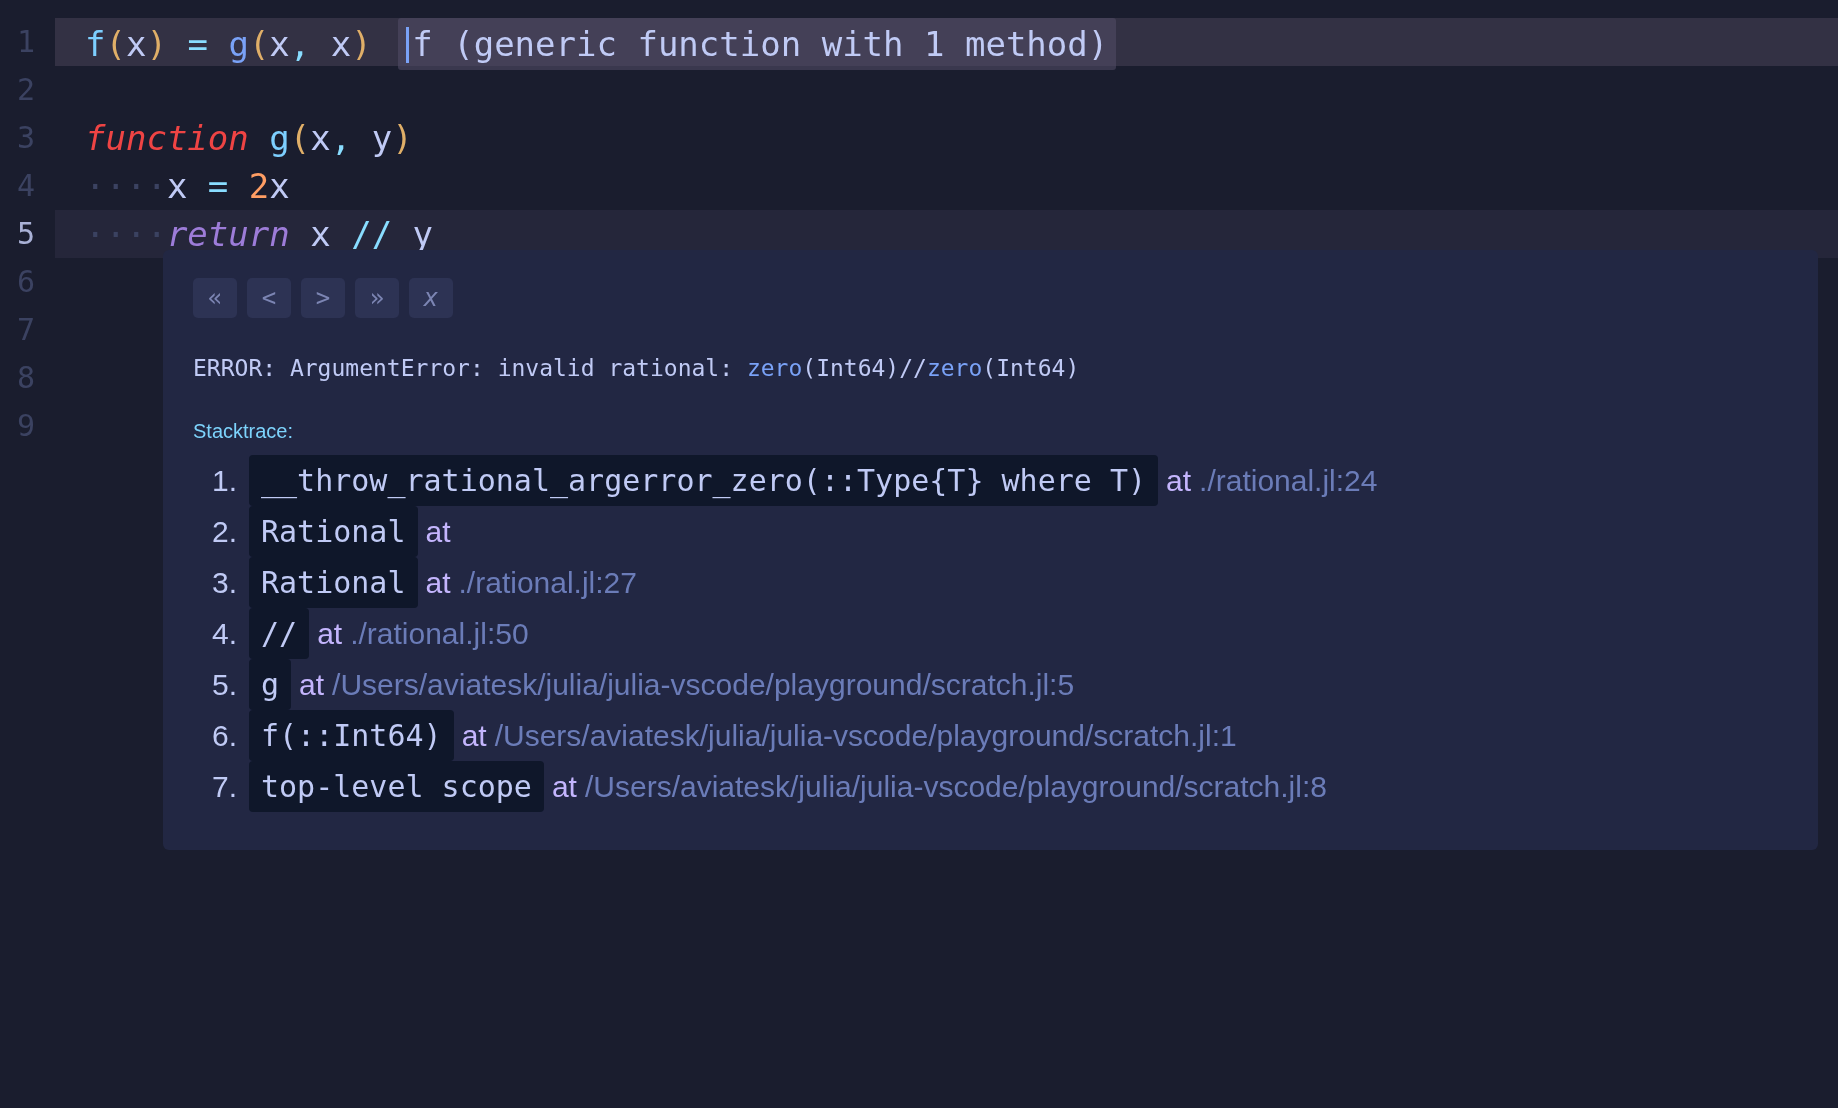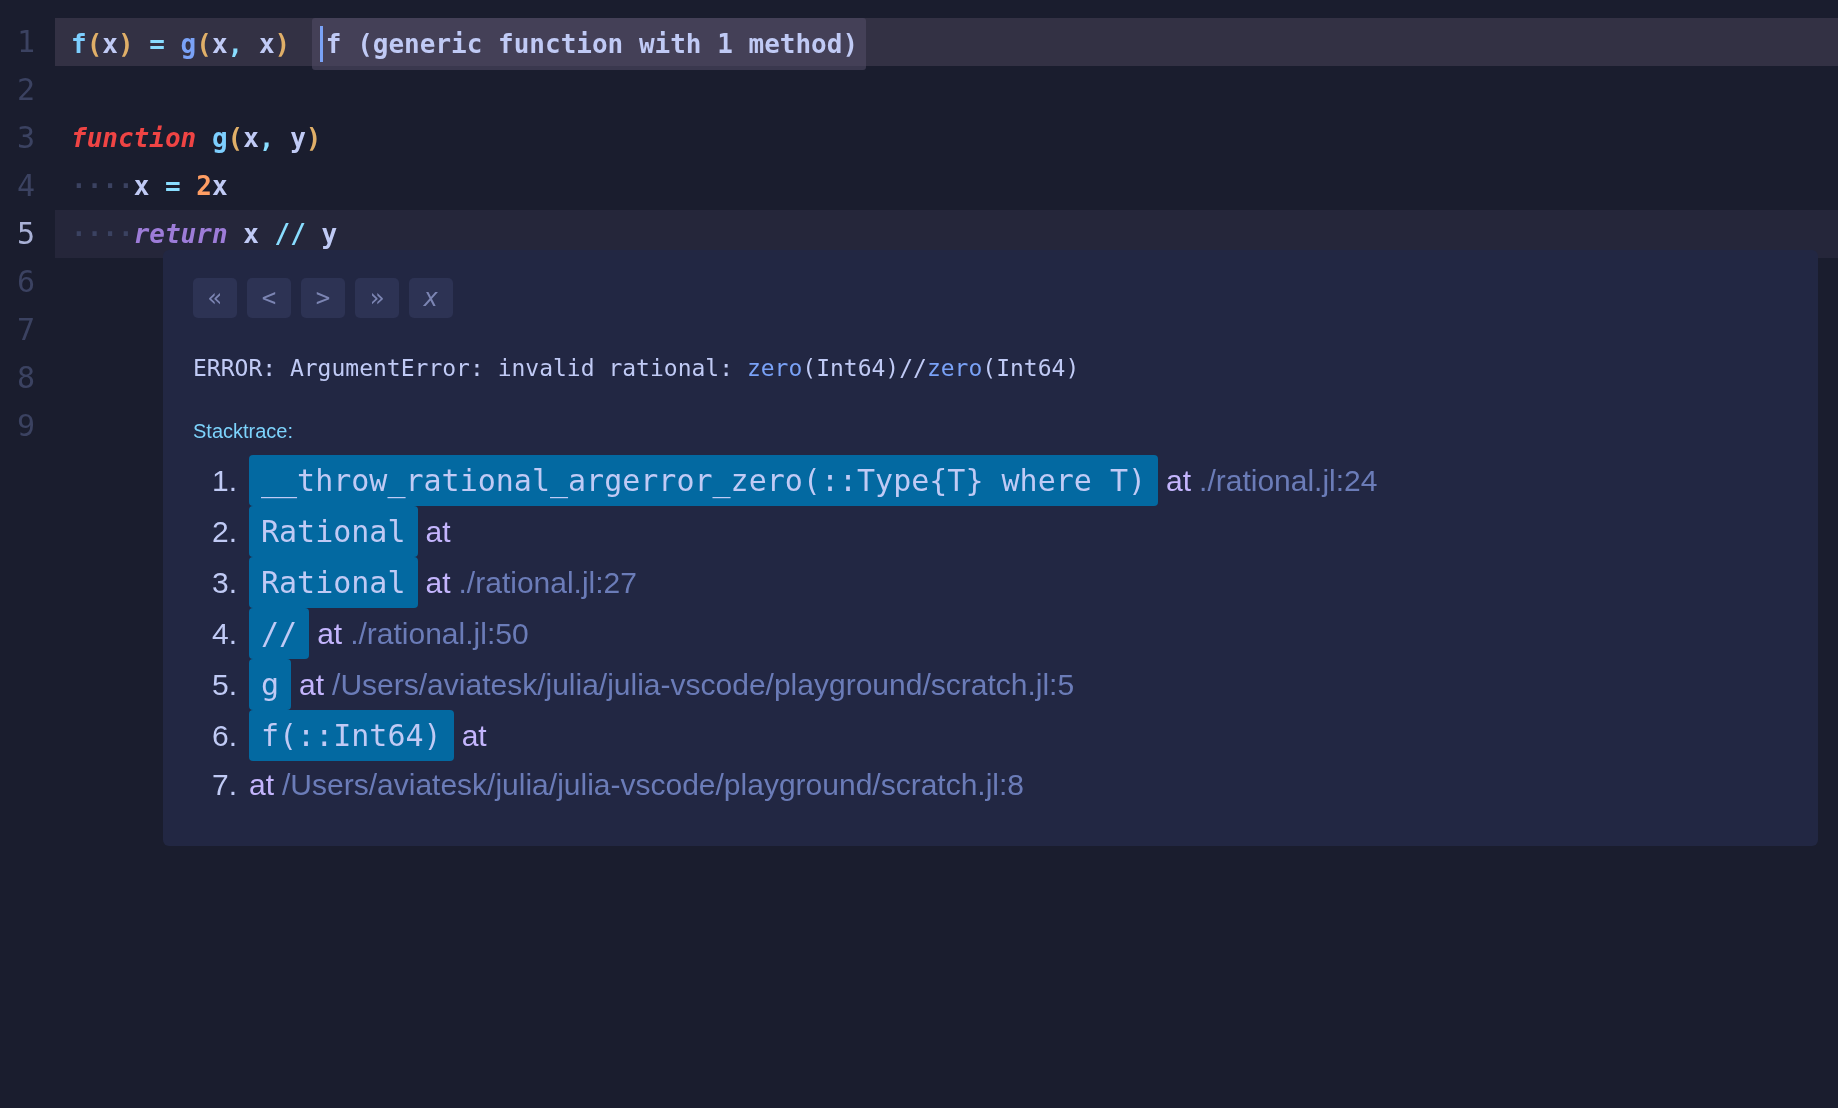--- a/index.html
+++ b/index.html
@@ -39,25 +39,24 @@
       color: #a9b1d6;
     }
     .code-area {
       flex: 1;
       padding-top: 18px;
       position: relative;
     }
     .code-line {
       height: 48px;
       line-height: 48px;
-      font-size: 26px;
-      padding-left: 16px;
+      font-size: 34px;
+      padding-left: 30px;
       white-space: pre;
       position: relative;
-      font-weight: bold;
     }
     .line-highlight-1 {
       background: rgba(75, 70, 90, 0.5);
     }
     .line-highlight-5 {
       background: rgba(60, 58, 80, 0.35);
     }
     .tok-fn { color: #7dcfff; }
     .tok-paren { color: #e0af68; }
     .tok-var { color: #c0caf5; }
@@ -161,21 +160,21 @@
     }
     .stack-item::before {
       content: counter(st) ".";
       color: #c0caf5;
       width: 44px;
       text-align: right;
       margin-right: 12px;
       flex-shrink: 0;
     }
     .stack-fn {
-      background: #0369a1;
+      background: #0f172a;
       padding: 2px 12px;
       border-radius: 4px;
       color: #c0caf5;
       font-family: 'Menlo', 'Monaco', monospace;
       margin-right: 8px;
     }
     .stack-at {
       color: #c4b5fd;
       margin-right: 8px;
     }
@@ -247,21 +246,23 @@
           <span class="stack-loc">./rational.jl:50</span>
         </li>
         <li class="stack-item">
           <span class="stack-fn">g</span>
           <span class="stack-at">at</span>
           <span class="stack-loc">/Users/aviatesk/julia/julia-vscode/playground/scratch.jl:5</span>
         </li>
         <li class="stack-item">
           <span class="stack-fn">f(::Int64)</span>
           <span class="stack-at">at</span>
-        </li>
-        <li class="stack-item">
+          <span class="stack-loc">/Users/aviatesk/julia/julia-vscode/playground/scratch.jl:1</span>
+        </li>
+        <li class="stack-item">
+          <span class="stack-fn">top-level scope</span>
           <span class="stack-at">at</span>
           <span class="stack-loc">/Users/aviatesk/julia/julia-vscode/playground/scratch.jl:8</span>
         </li>
       </ol>
     </div>
   </div>
 </div>
 
 </body></html>

